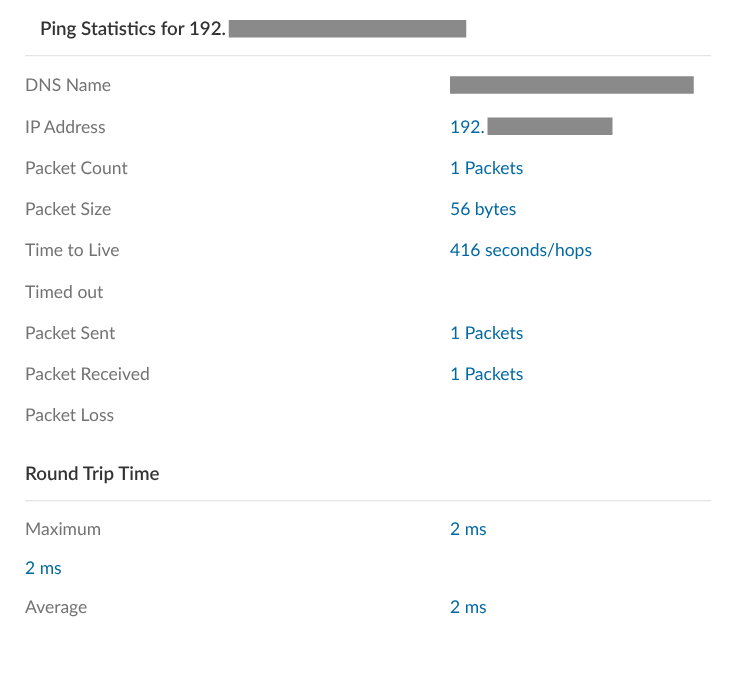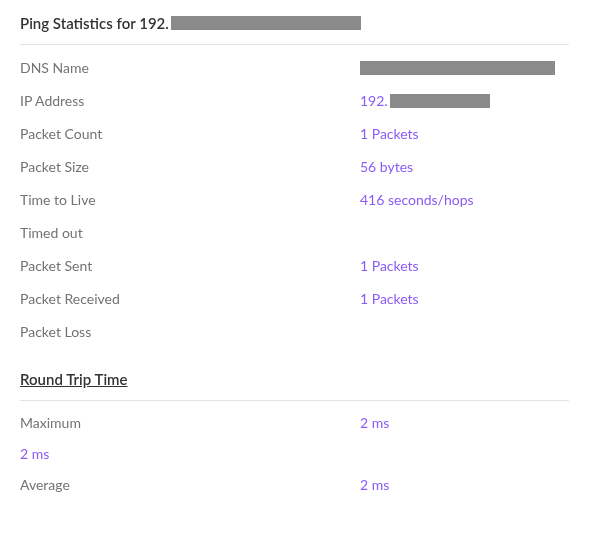--- a/index.html
+++ b/index.html
@@ -16,20 +16,21 @@
       padding: 14px 20px;
     }
     .section-title {
       font-size: 15px;
       font-weight: 600;
       color: #333;
       padding-bottom: 12px;
       display: flex;
       align-items: center;
       gap: 0px;
+      margin-left: 12px;
     }
     .hr {
       border: none;
       border-top: 1px solid #e4e4e4;
       margin-bottom: 6px;
     }
     .row {
       display: flex;
       align-items: center;
       padding: 8px 0;
@@ -37,40 +38,39 @@
       color: #333;
     }
     .label-cell {
       flex: 0 0 340px;
       font-weight: 400;
       color: #737373;
     }
     .value-cell {
       flex: 1;
       font-weight: 400;
-      color: #8b5cf6;
+      color: #0369a1;
       display: flex;
       align-items: center;
     }
     .redact {
       display: inline-block;
       background: #8a8a8a;
       height: 14px;
       vertical-align: middle;
     }
     .redact-title { width: 190px; height: 14px; margin-left: 2px; }
     .redact-dns { width: 195px; }
     .redact-ip { width: 100px; margin-left: 2px; }
     .rtt-title {
       font-size: 15px;
       font-weight: 600;
       color: #333;
       margin-top: 22px;
       padding-bottom: 12px;
-      text-decoration: underline;
     }
     .tight .row { padding: 7px 0; }
   </style>
 </head>
 <body>
 
 <div class="section-title">
   <span>Ping Statistics for 192.</span>
   <span class="redact redact-title"></span>
 </div>

